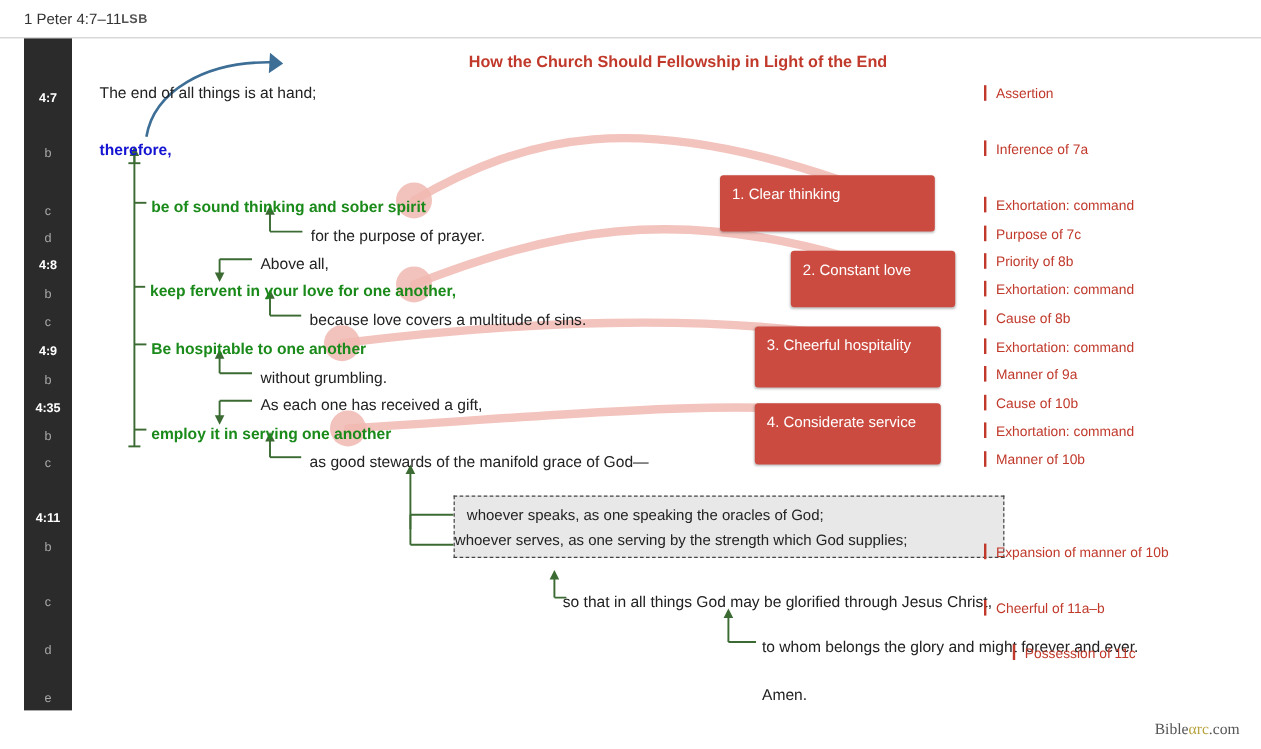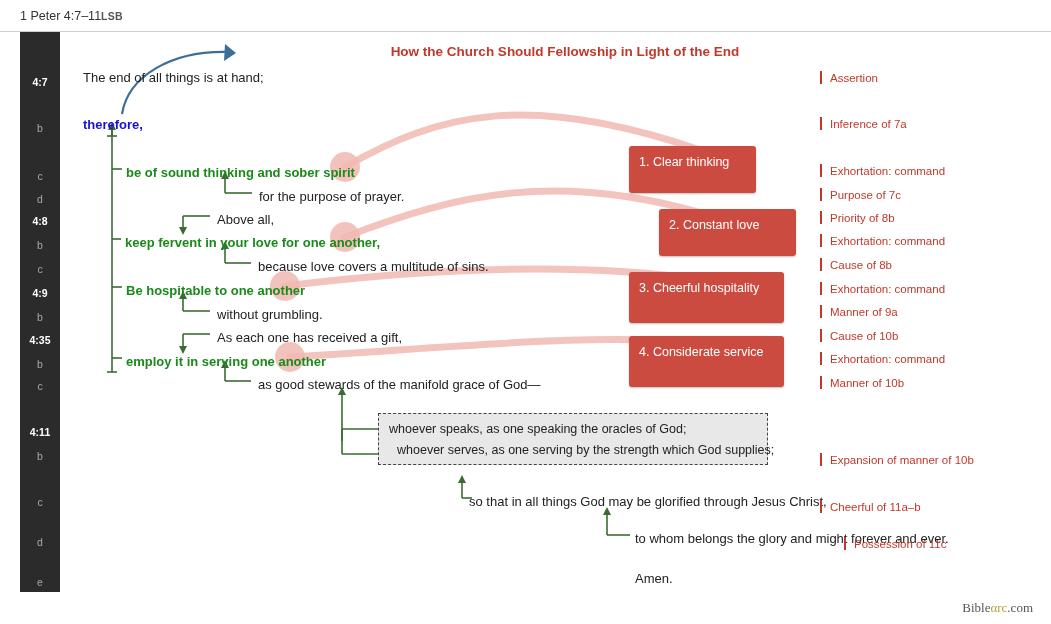--- a/index.html
+++ b/index.html
@@ -64,21 +64,21 @@
   
   .redbox {
     position: absolute; background: #cb4b40; color: #ffffff;
     border-radius: 3px; font-size: 12.5px; padding: 9px 10px;
     line-height: 1.25;
     box-shadow: 0 1px 2px rgba(0,0,0,.25);
   }
 
   
   .dashbox {
-    position: absolute; left: 318px; top: 381px; width: 390px; height: 52px;
+    position: absolute; left: 318px; top: 381px; width: 459px; height: 52px;
     border: 1px dashed #444; background: #e8e8e8;
   }
   .dashbox .dline { position: absolute; font-size: 12.5px; color: #222; white-space: nowrap; }
 
   
   svg.overlay { position: absolute; left: 0; top: 0; width: 991px; height: 592px; overflow: visible; }
 
   .brand {
     position: absolute; right: 18px; bottom: 8px;
     font-size: 13px; color: #555; font-family: "Liberation Serif", serif;
@@ -205,25 +205,25 @@
         <div class="line" style="left: 157px; top: 298px; text-align: center;">As each one has received a gift,</div>
         <div class="line green" style="left: 66px; top: 322px;">employ it in serving one another</div>
         <div class="line" style="left: 198px; top: 345px;">as good stewards of the manifold grace of God—</div>
         <div class="line" style="left: 409px; top: 462px;">so that in all things God may be glorified through Jesus Christ,</div>
         <div class="line" style="left: 575px; top: 499px;">to whom belongs the glory and might forever and ever.</div>
         <div class="line" style="left: 575px; top: 539px;">Amen.</div>
       </div>
 
     <div class="dashbox">
       <div class="dline" style="left:10px; top:8px;">whoever speaks, as one speaking the oracles of God;</div>
-      <div class="dline" style="left:18px; top:29px;">whoever serves, as one serving by the strength which God supplies;</div>
+      <div class="dline" style="left:0; top:29px;">whoever serves, as one serving by the strength which God supplies;</div>
     </div>
 
     <div id="red-boxes">
-        <div class="redbox" style="left: 569px; top: 114px; width: 127px; height: 47px;">1. Clear thinking</div>
+        <div class="redbox" style="left: 540px; top: 114px; width: 179px; height: 47px;">1. Clear thinking</div>
         <div class="redbox" style="left: 599px; top: 177px; width: 137px; height: 47px;">2. Constant love</div>
         <div class="redbox" style="left: 569px; top: 240px; width: 155px; height: 51px;">3. Cheerful hospitality</div>
         <div class="redbox" style="left: 569px; top: 304px; width: 155px; height: 51px;">4. Considerate service</div>
       </div>
 
     <div id="labels">
         <div class="label" style="left: 760px; top: 39px;"><span class="bar"></span><span>Assertion</span></div>
         <div class="label" style="left: 760px; top: 85px;"><span class="bar"></span><span>Inference of 7a</span></div>
         <div class="label" style="left: 760px; top: 132px;"><span class="bar"></span><span>Exhortation: command</span></div>
         <div class="label" style="left: 760px; top: 156px;"><span class="bar"></span><span>Purpose of 7c</span></div>

